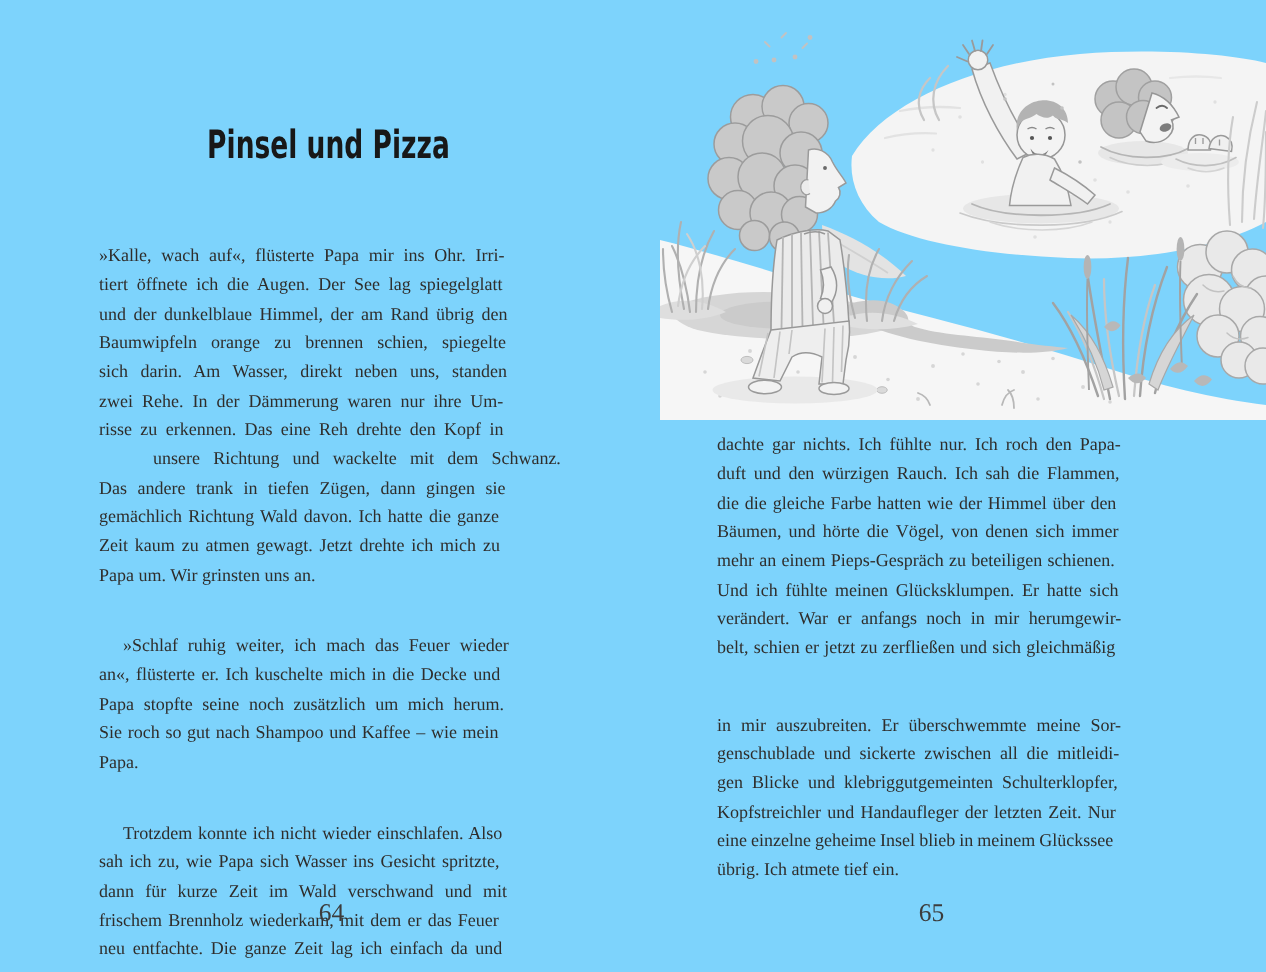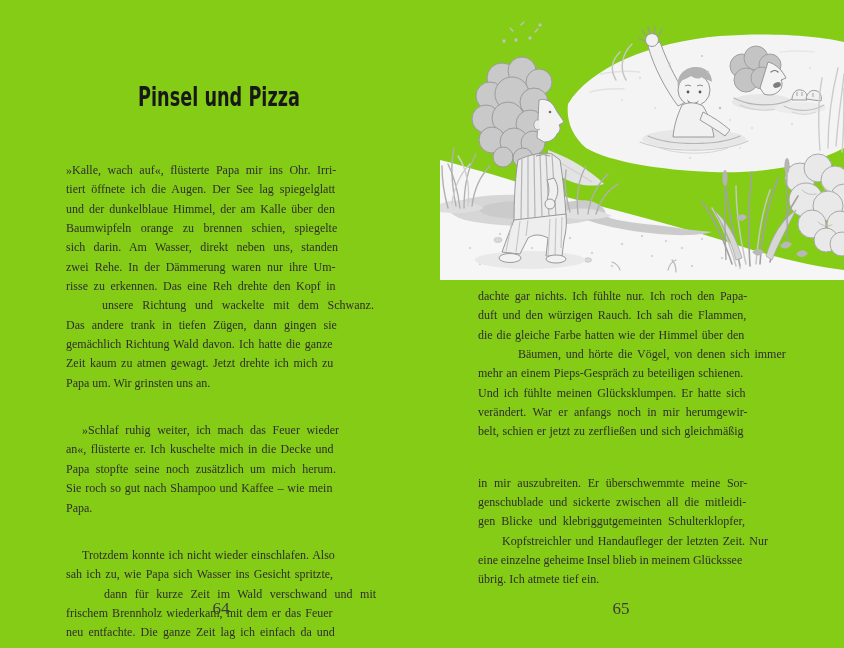--- a/index.html
+++ b/index.html
@@ -1,17 +1,17 @@
 <!DOCTYPE html>
 <html><head>
 <meta charset="utf-8">
 <style>
   html,body{margin:0;padding:0;background:#ffffff;}
   body{width:844px;height:648px;position:relative;font-family:"Liberation Serif",serif;overflow:hidden;}
-  .spread{position:absolute;inset:0;background:#84cc16;}
+  .spread{position:absolute;inset:0;background:#7dd3fc;}
 
   .chapter-title{
     position:absolute;left:66px;top:82px;width:306px;margin:0;
     text-align:center;font-family:"DejaVu Sans",sans-serif;font-weight:bold;
     font-size:26px;color:#181818;letter-spacing:0px;
     transform:scaleX(.68);transform-origin:50% 50%;white-space:nowrap;
   }
 
   .body-text{position:absolute;width:331px;color:#2f2d2b;font-size:12px;}
   .left-text{left:66px;top:161px;}
@@ -31,38 +31,38 @@
 <body>
 
 <div class="spread">
 
   <section>
     <h1 class="chapter-title">Pinsel und Pizza</h1>
     <div class="body-text left-text">
 
     <div class="line justify" style="word-spacing: 3.5px;">»Kalle, wach auf«, flüsterte Papa mir ins Ohr. Irri-</div>
         <div class="line justify" style="word-spacing: 2.88px;">tiert öffnete ich die Augen. Der See lag spiegelglatt</div>
-        <div class="line justify" style="word-spacing: 2px;">und der dunkelblaue Himmel, der am Kalle über den</div>
+        <div class="line justify" style="word-spacing: 2px;">und der dunkelblaue Himmel, der am Rand übrig den</div>
         <div class="line justify" style="word-spacing: 6.4px;">Baumwipfeln orange zu brennen schien, spiegelte</div>
         <div class="line justify" style="word-spacing: 5.29px;">sich darin. Am Wasser, direkt neben uns, standen</div>
         <div class="line justify" style="word-spacing: 3px;">zwei Rehe. In der Dämmerung waren nur ihre Um-</div>
         <div class="line justify" style="word-spacing: 2.56px;">risse zu erkennen. Das eine Reh drehte den Kopf in</div>
         <div class="line justify" style="word-spacing: 5.83px; margin-left: 36px;">unsere Richtung und wackelte mit dem Schwanz.</div>
         <div class="line justify" style="word-spacing: 4px;">Das andere trank in tiefen Zügen, dann gingen sie</div>
         <div class="line justify" style="word-spacing: 1.14px;">gemächlich Richtung Wald davon. Ich hatte die ganze</div>
         <div class="line justify" style="word-spacing: 1.56px;">Zeit kaum zu atmen gewagt. Jetzt drehte ich mich zu</div>
         <div class="line">Papa um. Wir grinsten uns an.</div>
         <div class="line justify indent" style="word-spacing: 3.57px;">»Schlaf ruhig weiter, ich mach das Feuer wieder</div>
         <div class="line justify" style="word-spacing: 1.33px;">an«, flüsterte er. Ich kuschelte mich in die Decke und</div>
         <div class="line justify" style="word-spacing: 3.43px;">Papa stopfte seine noch zusätzlich um mich herum.</div>
         <div class="line justify" style="word-spacing: 0.8px;">Sie roch so gut nach Shampoo und Kaffee – wie mein</div>
         <div class="line">Papa.</div>
         <div class="line justify indent" style="word-spacing: 0.83px;">Trotzdem konnte ich nicht wieder einschlafen. Also</div>
         <div class="line justify" style="word-spacing: 1.33px;">sah ich zu, wie Papa sich Wasser ins Gesicht spritzte,</div>
-        <div class="line justify" style="word-spacing: 4.5px; margin-left: 38px;">dann für kurze Zeit im Wald verschwand und mit</div>
+        <div class="line justify" style="word-spacing: 4.5px;">dann für kurze Zeit im Wald verschwand und mit</div>
         <div class="line justify" style="word-spacing: 1.14px;">frischem Brennholz wiederkam, mit dem er das Feuer</div>
         <div class="line justify" style="word-spacing: 2.11px;">neu entfachte. Die ganze Zeit lag ich einfach da und</div>
       </div>
     <div class="page-number pn-left">64</div>
   </section>
 
   <section>
 
     <figure class="illustration" role="img" aria-label="Greyscale drawing: a curly-haired boy in striped pyjamas stands barefoot on a sandy lakeshore watching two children bathing in the lake; one child waves with a raised arm, the other floats on his back with his feet out of the water; grass tufts, reeds with cattails and a bush frame the scene.">
       <svg viewBox="0 0 404 272" xmlns="http://www.w3.org/2000/svg">
@@ -322,28 +322,28 @@
           </g>
         </g>
       </svg>
     </figure>
 
     <div class="body-text right-text">
 
     <div class="line justify" style="word-spacing: 2.33px;">dachte gar nichts. Ich fühlte nur. Ich roch den Papa-</div>
         <div class="line justify" style="word-spacing: 2.13px;">duft und den würzigen Rauch. Ich sah die Flammen,</div>
         <div class="line justify" style="word-spacing: 0.89px;">die die gleiche Farbe hatten wie der Himmel über den</div>
-        <div class="line justify" style="word-spacing: 1.75px; margin-left: 40px;">Bäumen, und hörte die Vögel, von denen sich immer</div>
+        <div class="line justify" style="word-spacing: 1.75px;">Bäumen, und hörte die Vögel, von denen sich immer</div>
         <div class="line justify" style="word-spacing: 0.5px;">mehr an einem Pieps-Gespräch zu beteiligen schienen.</div>
         <div class="line justify" style="word-spacing: 2.14px;">Und ich fühlte meinen Glücksklumpen. Er hatte sich</div>
         <div class="line justify" style="word-spacing: 3.29px;">verändert. War er anfangs noch in mir herumgewir-</div>
         <div class="line justify" style="word-spacing: 0.5px;">belt, schien er jetzt zu zerfließen und sich gleichmäßig</div>
         <div class="line justify" style="word-spacing: 3.67px; margin-top: 32px;">in mir auszubreiten. Er überschwemmte meine Sor-</div>
         <div class="line justify" style="word-spacing: 2.83px;">genschublade und sickerte zwischen all die mitleidi-</div>
         <div class="line justify" style="word-spacing: 3px;">gen Blicke und klebriggutgemeinten Schulterklopfer,</div>
-        <div class="line justify" style="word-spacing: 1.17px; margin-left: 24px;">Kopfstreichler und Handaufleger der letzten Zeit. Nur</div>
+        <div class="line justify" style="word-spacing: 1.17px;">Kopfstreichler und Handaufleger der letzten Zeit. Nur</div>
         <div class="line justify" style="word-spacing: -0.29px;">eine einzelne geheime Insel blieb in meinem Glückssee</div>
         <div class="line">übrig. Ich atmete tief ein.</div>
       </div>
     <div class="page-number pn-right">65</div>
   </section>
 
 </div>
 
 </body></html>

